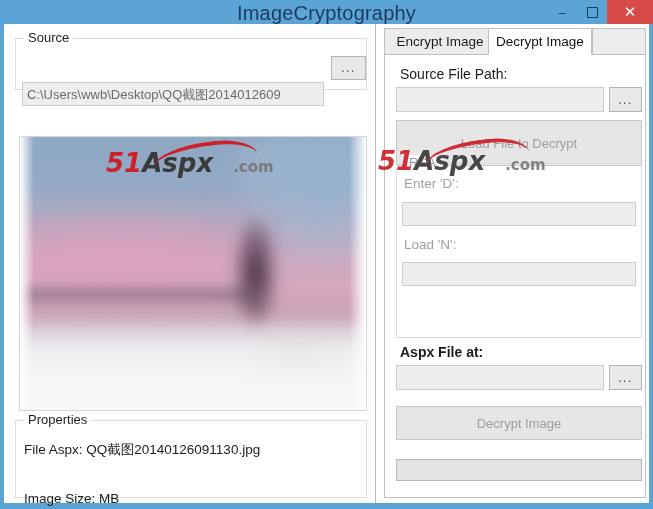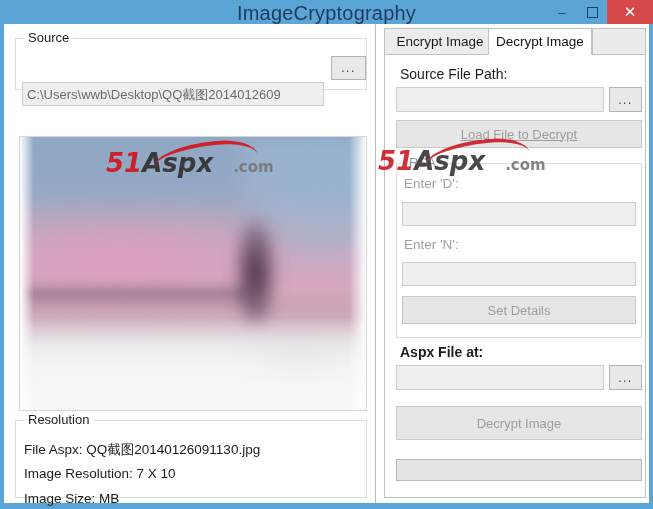--- a/index.html
+++ b/index.html
@@ -216,53 +216,51 @@
         <div class="pl-white-l"></div>
         <div class="pl-white-r"></div>
 
         <div class="wm wm-preview">
           <span class="swoosh"></span>
           <span class="w51">51</span><span class="waspx">Aspx</span><span class="wcom">.com</span>
         </div>
       </div>
 
       <div class="groupbox" style="left:11px;top:396px;width:352px;height:78px;">
-        <div class="group-legend">Resolution</div>
+        <div class="group-legend">Properties</div>
       </div>
       <div class="props-line" style="left:20px;top:417px;">File Aspx: QQ截图20140126091130.jpg</div>
-      <div class="props-line" style="left:20px;top:442px;">Image Resolution: 7 X 10</div>
       <div class="props-line" style="left:20px;top:467px;">Image Size: MB</div>
     </div>
 
     <div class="splitter"></div>
 
     <div class="rightpane">
 
       <div class="tabbody"></div>
 
       <div class="tabstrip">
         <div class="tab" style="left:0px;width:112px;">Encrypt Image</div>
         <div class="tab active" style="left:104px;width:104px;">Decrypt Image</div>
         <div class="tab" style="left:208px;width:54px;"></div>
       </div>
 
       <div class="label" style="left:20px;top:42px;font-size:14px;">Source File Path:</div>
       <div class="textbox" style="left:16px;top:63px;width:208px;height:25px;"></div>
       <div class="btn dots" style="left:229px;top:63px;width:33px;height:25px;">...</div>
 
-      <div class="btn dim" style="left:16px;top:96px;width:246px;height:28px;text-decoration:underline;">Load File to Decrypt</div>
+      <div class="btn dim" style="left:16px;top:96px;width:246px;height:46px;">Load File to Decrypt</div>
 
       <div class="groupbox" style="left:16px;top:139px;width:246px;height:175px;">
         <div class="group-legend dim">RSA:</div>
       </div>
       <div class="label dim" style="left:24px;top:152px;">Enter 'D':</div>
       <div class="textbox" style="left:22px;top:178px;width:234px;height:24px;"></div>
-      <div class="label dim" style="left:24px;top:213px;">Enter 'N':</div>
+      <div class="label dim" style="left:24px;top:213px;">Load 'N':</div>
       <div class="textbox" style="left:22px;top:238px;width:234px;height:24px;"></div>
-      <div class="btn dim" style="left:22px;top:272px;width:234px;height:28px;">Set Details</div>
 
       <div class="label" style="left:20px;top:320px;font-size:14px;font-weight:bold;">Aspx File at:</div>
       <div class="textbox" style="left:16px;top:341px;width:208px;height:25px;"></div>
       <div class="btn dots" style="left:229px;top:341px;width:33px;height:25px;">...</div>
 
       <div class="btn dim" style="left:16px;top:382px;width:246px;height:34px;">Decrypt Image</div>
 
       <div class="progress" style="left:16px;top:435px;width:246px;height:22px;"></div>
 
       <div class="wm wm-right">

